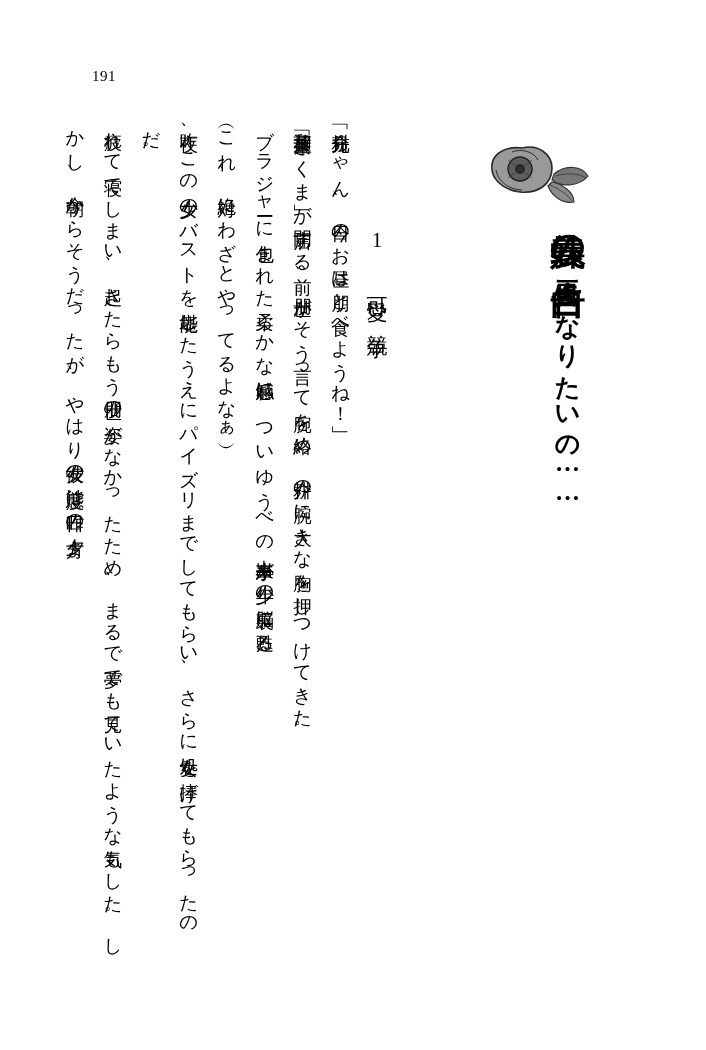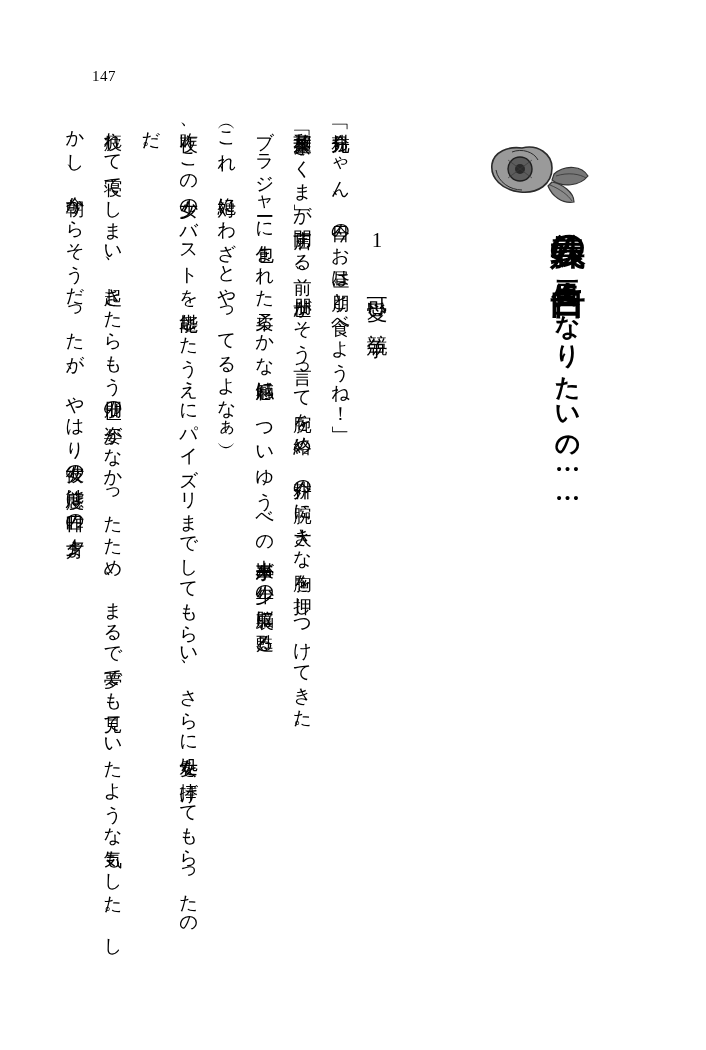--- a/index.html
+++ b/index.html
@@ -86,21 +86,21 @@
     margin: 0;
     padding: 0;
   }
   .body-text p + p {
     margin-left: 0;
   }
 </style>
 </head>
 <body>
 
-<div class="page-number">147</div>
+<div class="page-number">191</div>
 
 <div class="ornament">
   <svg width="110" height="80" viewBox="0 0 110 80" xmlns="http://www.w3.org/2000/svg">
 
     <path d="M72 34 C84 24, 100 26, 106 36 C98 46, 80 48, 70 40 Z" fill="#777" stroke="#333" stroke-width="1.2"></path>
     <path d="M70 42 C80 44, 92 52, 92 62 C80 64, 70 56, 66 46 Z" fill="#8a8a8a" stroke="#333" stroke-width="1.2"></path>
     <path d="M74 36 C86 32, 98 34, 104 38" fill="none" stroke="#333" stroke-width="0.8"></path>
     <path d="M68 45 C78 49, 86 55, 90 61" fill="none" stroke="#333" stroke-width="0.8"></path>
 
     <path d="M40 8 C56 4, 70 14, 70 28 C70 44, 56 54, 38 52 C20 50, 8 38, 10 24 C12 12, 26 6, 40 8 Z" fill="#9a9a9a" stroke="#2b2b2b" stroke-width="1.6"></path>

